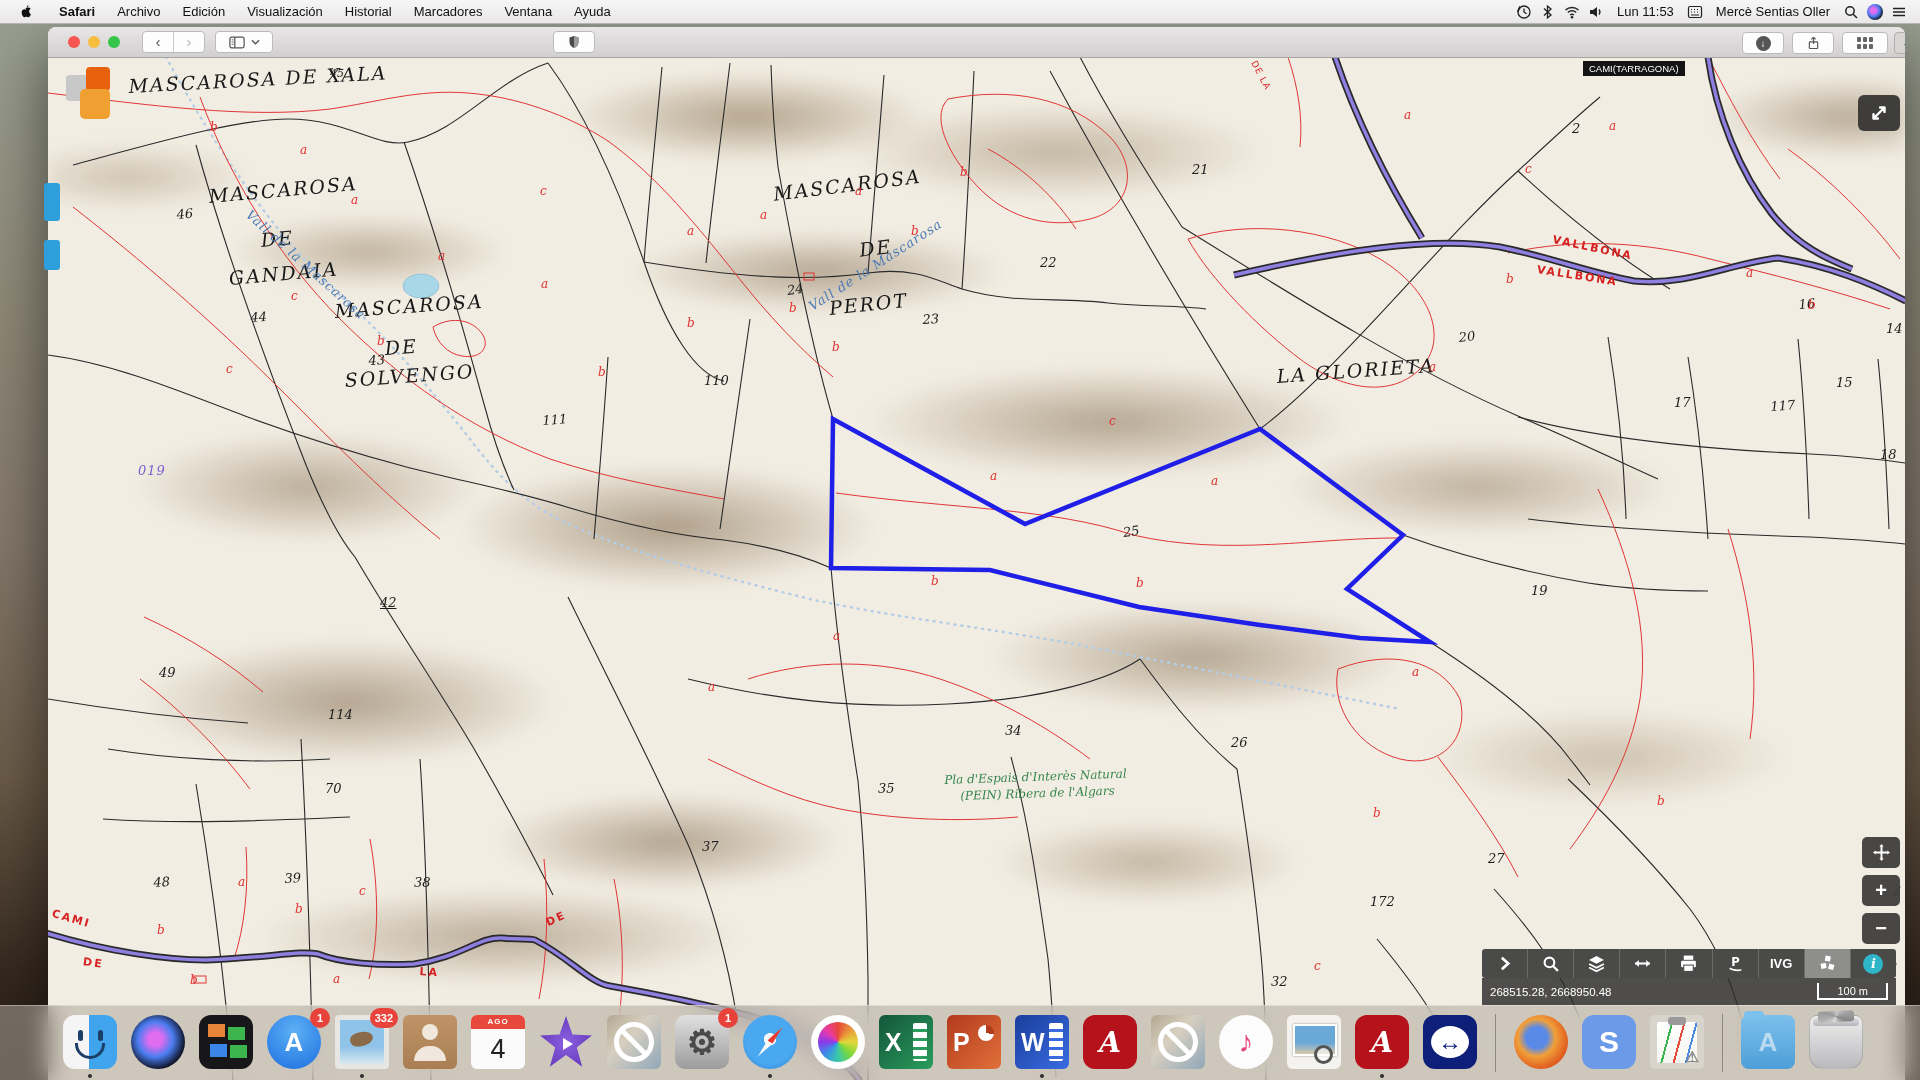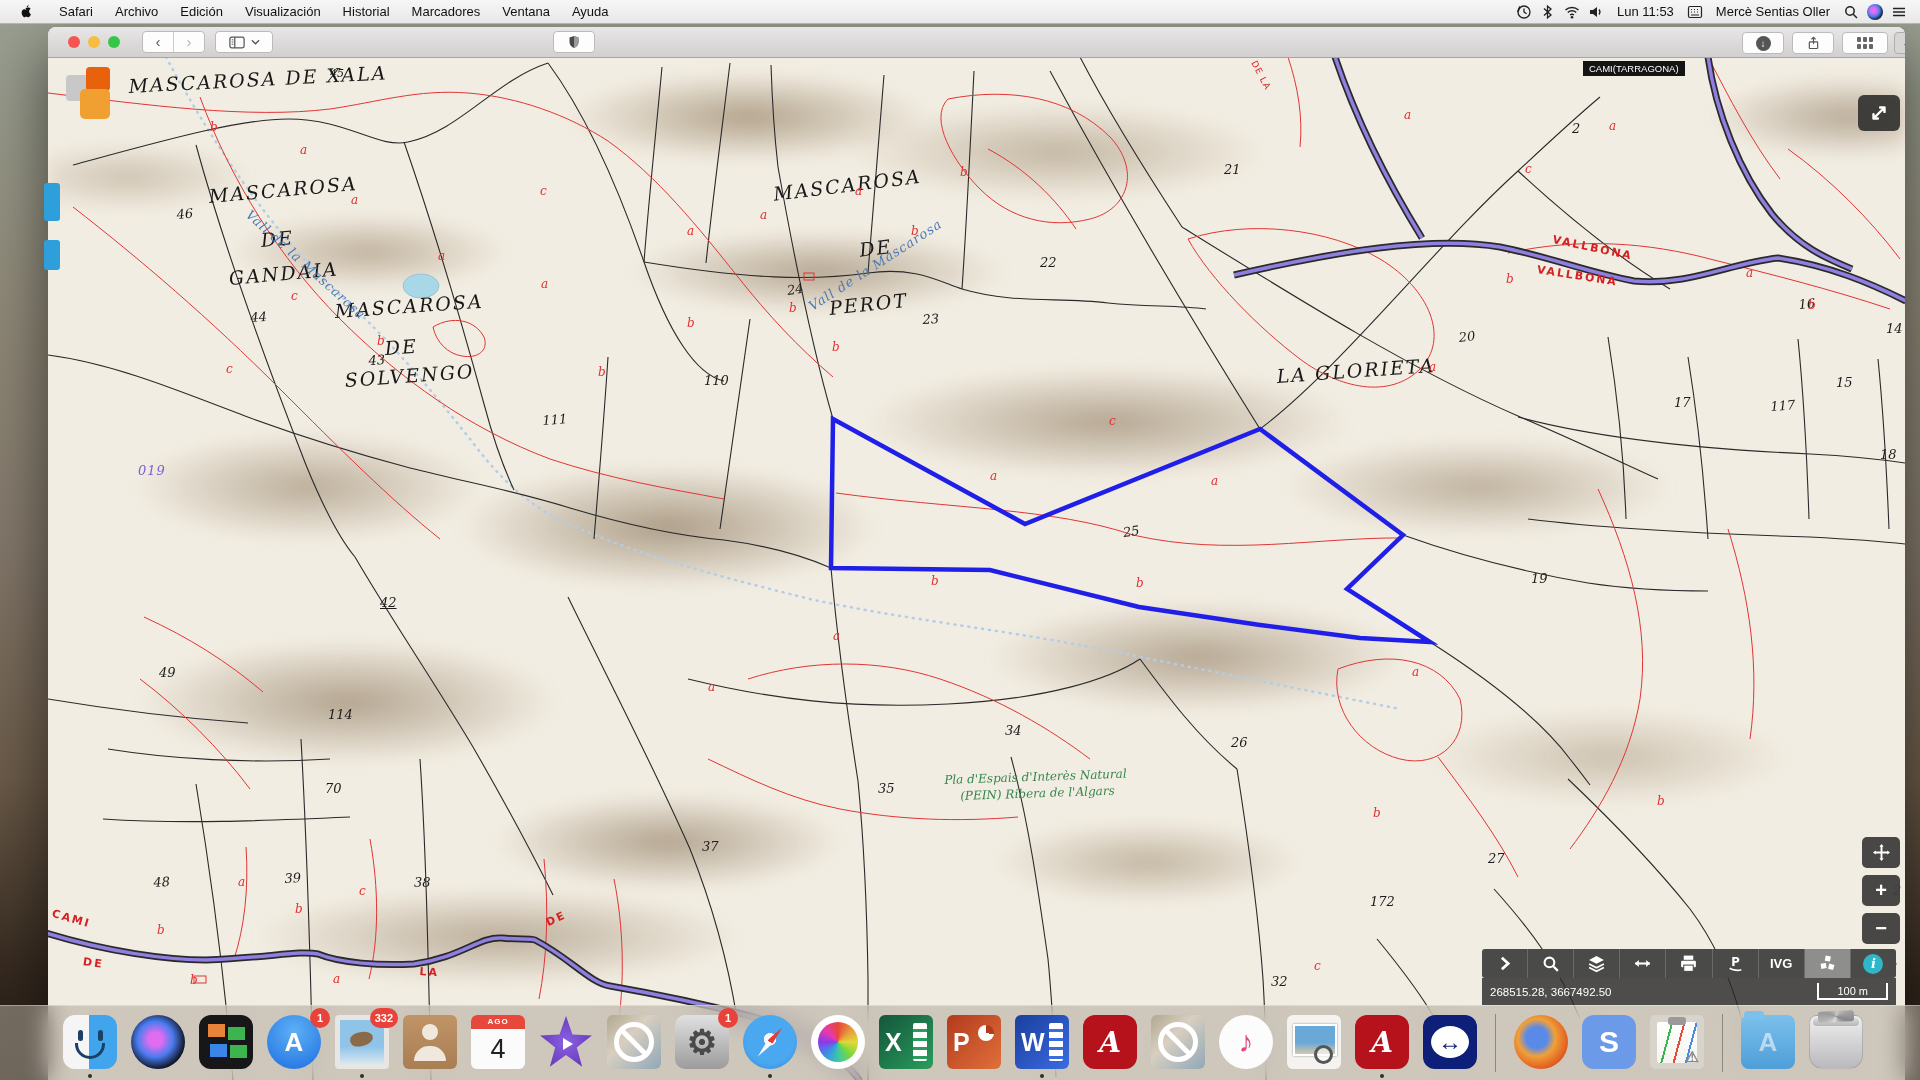--- a/index.html
+++ b/index.html
@@ -2,21 +2,21 @@
 <html><head>
 <meta charset="utf-8">
 <style>
   html,body{margin:0;padding:0;width:1920px;height:1080px;overflow:hidden;font-family:"Liberation Sans",sans-serif;}
   #desktop{position:absolute;inset:0;background:linear-gradient(180deg,#99a092 0%,#8e8877 28%,#82776a 50%,#6a5a48 72%,#35291f 90%,#201811 100%);}
   
   #menubar{position:absolute;left:0;top:0;right:0;height:24px;background:linear-gradient(180deg,#f7f6f6,#e9e7e7);border-bottom:1px solid #b6b3b3;display:flex;align-items:center;padding:0 12px;box-sizing:border-box;z-index:30;font-size:13px;color:#111;}
   #menubar .apple{width:16px;height:16px;margin:0 14px 0 6px;display:flex;align-items:center;}
   #menus{display:flex;gap:0;}
   #menus span{padding:0 11px;cursor:default;}
-  #menus span.bold{font-weight:normal;}
+  #menus span.bold{font-weight:bold;}
   #status-right{margin-left:auto;display:flex;align-items:center;gap:6px;}
   #status-right .sic{width:18px;height:18px;display:flex;align-items:center;justify-content:center;}
   #status-right .sic svg{width:16px;height:16px;}
   #status-right .stext{padding:0 6px;white-space:nowrap;}
   .siri-orb{width:16px;height:16px;border-radius:50%;background:radial-gradient(circle at 40% 40%,#e06cf0 0 20%,#4a7df0 45%,#101018 75%);}
   
   #window{position:absolute;left:48px;top:27px;width:1857px;height:1053px;border-radius:8px 8px 0 0;box-shadow:0 25px 60px rgba(0,0,0,.55);z-index:10;overflow:hidden;background:#efe9dd;}
   #toolbar{position:absolute;left:0;top:0;right:0;height:30px;background:linear-gradient(180deg,#e8e6e6,#d2cfcf);border-bottom:1px solid #a8a5a5;display:flex;align-items:center;z-index:6;}
   .tl{width:12px;height:12px;border-radius:50%;margin-right:8px;}
   .tl.red{background:#f5554e;margin-left:20px;}
@@ -393,24 +393,24 @@
         <span class="lbl k-green" style="left: 912px; top: 732px; transform: rotate(-2deg);">(PEIN) Ribera de l'Algars</span>
         <span class="lbl k-roadcode" style="left: 90px; top: 406px;">019</span>
         <span class="lbl k-num" style="left: 128px; top: 150px; transform: rotate(-5deg);">46</span>
         <span class="lbl k-num" style="left: 202px; top: 253px; transform: rotate(-4deg);">44</span>
         <span class="lbl k-num" style="left: 320px; top: 296px; transform: rotate(-3deg);">43</span>
         <span class="lbl k-num" style="left: 656px; top: 316px;">110</span>
         <span class="lbl k-num" style="left: 494px; top: 356px; transform: rotate(-4deg);">111</span>
         <span class="lbl k-num" style="left: 738px; top: 226px; transform: rotate(-8deg);">24</span>
         <span class="lbl k-num" style="left: 874px; top: 255px; transform: rotate(-3deg);">23</span>
         <span class="lbl k-num" style="left: 992px; top: 198px;">22</span>
-        <span class="lbl k-num" style="left: 1144px; top: 105px; margin-left: 32px;">21</span>
+        <span class="lbl k-num" style="left: 1144px; top: 105px;">21</span>
         <span class="lbl k-num" style="left: 1410px; top: 273px; transform: rotate(-6deg);">20</span>
         <span class="lbl k-num" style="left: 1524px; top: 64px;">2</span>
-        <span class="lbl k-num" style="left: 1483px; top: 514px;">19</span>
+        <span class="lbl k-num" style="left: 1483px; top: 526px;">19</span>
         <span class="lbl k-num" style="left: 1750px; top: 240px; transform: rotate(-5deg);">16</span>
         <span class="lbl k-num" style="left: 1838px; top: 264px;">14</span>
         <span class="lbl k-num" style="left: 1626px; top: 338px;">17</span>
         <span class="lbl k-num" style="left: 1722px; top: 342px; transform: rotate(-4deg);">117</span>
         <span class="lbl k-num" style="left: 1788px; top: 318px;">15</span>
         <span class="lbl k-num" style="left: 1832px; top: 390px;">18</span>
         <span class="lbl k-num" style="left: 1074px; top: 468px; transform: rotate(-8deg);">25</span>
         <span class="lbl k-num" style="left: 332px; top: 538px; text-decoration: underline;">42</span>
         <span class="lbl k-num" style="left: 111px; top: 608px;">49</span>
         <span class="lbl k-num" style="left: 280px; top: 650px;">114</span>
@@ -530,21 +530,21 @@
             <rect x="6.8" y="1.8" width="5" height="5" fill="#fff" transform="rotate(10 9.3 4.3)"></rect>
             <rect x="2.8" y="8.8" width="5" height="5" fill="#fff" transform="rotate(-9 5.3 11.3)"></rect>
             <rect x="10" y="9.6" width="5" height="5" fill="#fff" transform="rotate(15 12.5 12.1)"></rect>
           </svg>
         </div>
         <div class="mtb">
           <span class="info-circle">i</span>
         </div>
       </div>
     <div id="coordbar">
-      <span>268515.28, 3667492.50</span>
+      <span>268515.28, 2668950.48</span>
       <span id="scalebox">100 m</span>
     </div>
     <div style="position:absolute;left:18px;top:10px;width:58px;height:58px;z-index:5">
       <div style="position:absolute;left:0;top:8px;width:26px;height:26px;background:#c8c8c8;border-radius:4px"></div>
       <div style="position:absolute;left:20px;top:0;width:24px;height:24px;background:#e8620e;border-radius:4px"></div>
       <div style="position:absolute;left:14px;top:22px;width:30px;height:30px;background:#f0a030;border-radius:5px"></div>
     </div>
   </div>
 </div>
 

